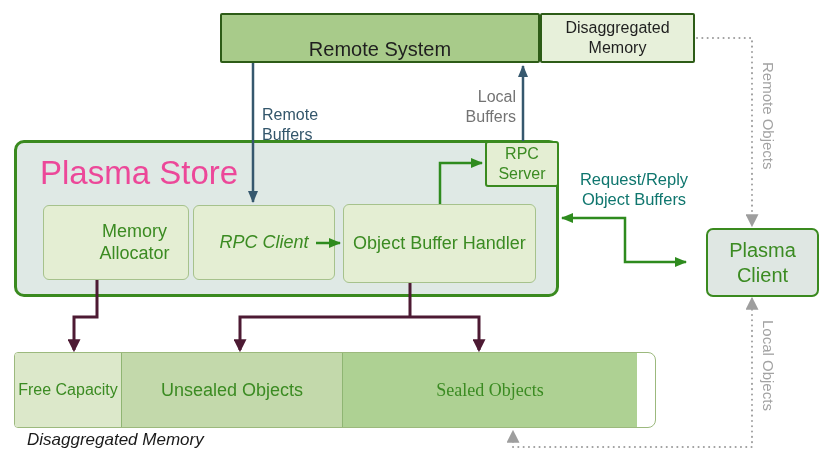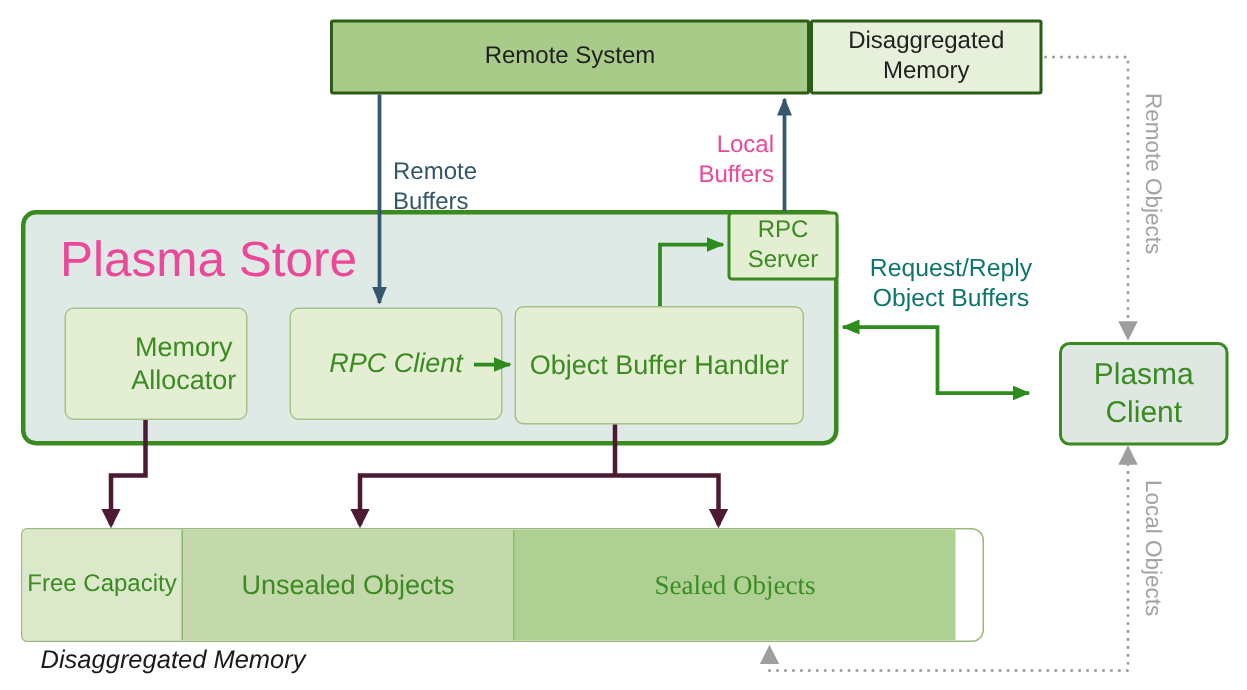--- a/index.html
+++ b/index.html
@@ -4,49 +4,49 @@
 <style>
   html,body{margin:0;padding:0;background:#ffffff;}
   #canvas{
     position:relative;width:831px;height:460px;background:#ffffff;
     font-family:"Liberation Sans", sans-serif;overflow:hidden;
   }
   .box{position:absolute;box-sizing:border-box;display:flex;align-items:center;
        justify-content:center;text-align:center;line-height:1.22;}
   
   .remote-system{left:220px;top:13px;width:320px;height:50px;background:#a8cb8a;
-     border:2.5px solid #2d5c17;border-radius:2px;font-size:16px;color:#1f1f1f;}
+     border:2.5px solid #2d5c17;border-radius:2px;font-size:20px;color:#1f1f1f;align-items:flex-end;}
   .disagg-top{left:540px;top:13px;width:155px;height:50px;background:#e7f0da;
      border:2.5px solid #2d5c17;border-radius:2px;font-size:16px;color:#1f1f1f;padding:0 6px;}
   
   .plasma-store{left:14px;top:140px;width:545px;height:157px;background:#dfe9e5;
      border:3px solid #3a8a1f;border-radius:10px;}
   .store-title{position:absolute;left:40px;top:153px;font-size:33px;color:#ec4899;}
   .inner{background:#e4eed3;border:1.5px solid #a6c28c;border-radius:6px;
      font-size:18px;color:#3b8b22;}
-  .mem-alloc{left:43px;top:205px;width:122px;height:75px;padding-left:37px;}
+  .mem-alloc{left:43px;top:205px;width:146px;height:75px;padding-left:37px;}
   .rpc-client{left:193px;top:205px;width:142px;height:75px;font-style:italic;}
   .obh{left:343px;top:204px;width:193px;height:79px;}
   .rpc-server{left:485px;top:141px;width:74px;height:46px;background:#e4eed3;
      border:2.5px solid #3a8a1f;border-radius:3px;font-size:16px;color:#3b8b22;}
   
   .plasma-client{left:706px;top:228px;width:113px;height:69px;background:#dfe7e3;
      border:2.5px solid #3a8a1f;border-radius:7px;font-size:20px;color:#3b8b22;}
   
   .mem-bar{position:absolute;left:14px;top:352px;width:642px;height:76px;display:flex;
      box-sizing:border-box;border:1px solid #9cb97d;border-radius:4px 8px 8px 4px;overflow:hidden;}
   .seg{box-sizing:border-box;display:flex;align-items:center;justify-content:center;
      text-align:center;line-height:1.25;color:#3b8b22;}
   .seg-free{width:106px;background:#dce8ca;font-size:16px;}
   .seg-unsealed{width:221px;background:#c3d9ab;border-left:1.5px solid #8fb573;font-size:18px;}
   .seg-sealed{width:295px;background:#aed193;border-left:1.5px solid #8fb573;font-size:18px;font-family:Liberation Serif, serif;}
   
   .lbl{position:absolute;line-height:1.22;}
   .lbl-remote-buffers{left:262px;top:105px;width:72px;font-size:16px;color:#33566b;}
-  .lbl-local-buffers{left:438px;top:87px;width:78px;font-size:16px;color:#ec4899;text-align:right;}
+  .lbl-local-buffers{left:438px;top:87px;width:78px;font-size:16px;color:#737373;text-align:right;}
   .lbl-reqreply{left:564px;top:169px;width:140px;font-size:16.5px;color:#0f766e;text-align:center;}
   .lbl-vert{writing-mode:vertical-rl;font-size:15px;color:#a3a3a3;white-space:nowrap;}
   .lbl-remote-objects{left:759px;top:62px;}
   .lbl-local-objects{left:759px;top:320px;}
   .caption{left:27px;top:430px;font-size:17px;font-style:italic;color:#1a1a1a;}
   #arrows{position:absolute;left:0;top:0;pointer-events:none;}
 </style>
 </head>
 <body>
 

